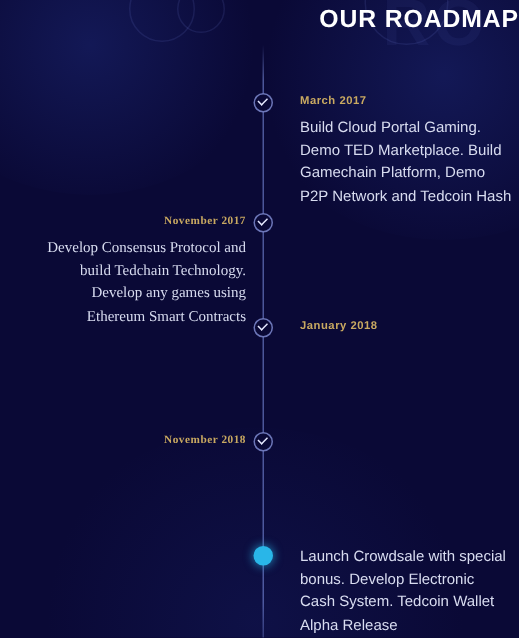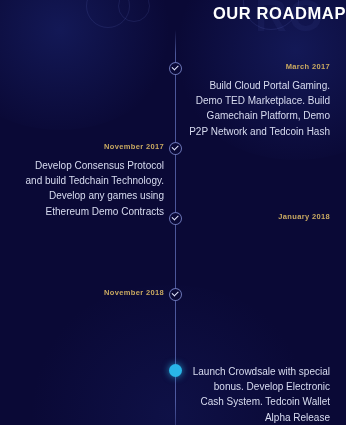--- a/index.html
+++ b/index.html
@@ -87,22 +87,22 @@
   }
 
   .milestone {
     position: absolute;
     width: 346px;
   }
   .milestone .ms-body {
     position: absolute;
     width: 142px;
   }
-  .milestone.right .ms-body { left: 188px;  text-align: right; }
-  .milestone.left  .ms-body { left: 22px; width: 142px; text-align: right; }
+  .milestone.right .ms-body { left: 200px;  text-align: left; }
+  .milestone.left  .ms-body { left: 22px; width: 142px; text-align: right; font-family: Liberation Serif, serif; }
 
   .ms-date {
     font-size: 7.5px;
     font-weight: bold;
     color: #c9a961;
     letter-spacing: 0.35px;
     margin: 0 0 7px 0;
   }
   .ms-text {
     font-size: 10px;
@@ -171,21 +171,21 @@
         <p class="ms-text">Build Cloud Portal Gaming. Demo TED Marketplace. Build Gamechain Platform, Demo P2P Network and Tedcoin Hash</p>
       </div>
     </div>
     <div class="milestone left" style="top: 112px;">
       <div class="ms-marker">
         <div class="ring"></div>
         <div class="check"></div>
       </div>
       <div class="ms-body">
         <p class="ms-date">November 2017</p>
-        <p class="ms-text">Develop Consensus Protocol and build Tedchain Technology. Develop any games using Ethereum Demo Contracts</p>
+        <p class="ms-text">Develop Consensus Protocol and build Tedchain Technology. Develop any games using Ethereum Smart Contracts</p>
       </div>
     </div>
     <div class="milestone right" style="top: 182px;">
       <div class="ms-marker">
         <div class="ring"></div>
         <div class="check"></div>
       </div>
       <div class="ms-body">
         <p class="ms-date">January 2018</p>
       </div>

